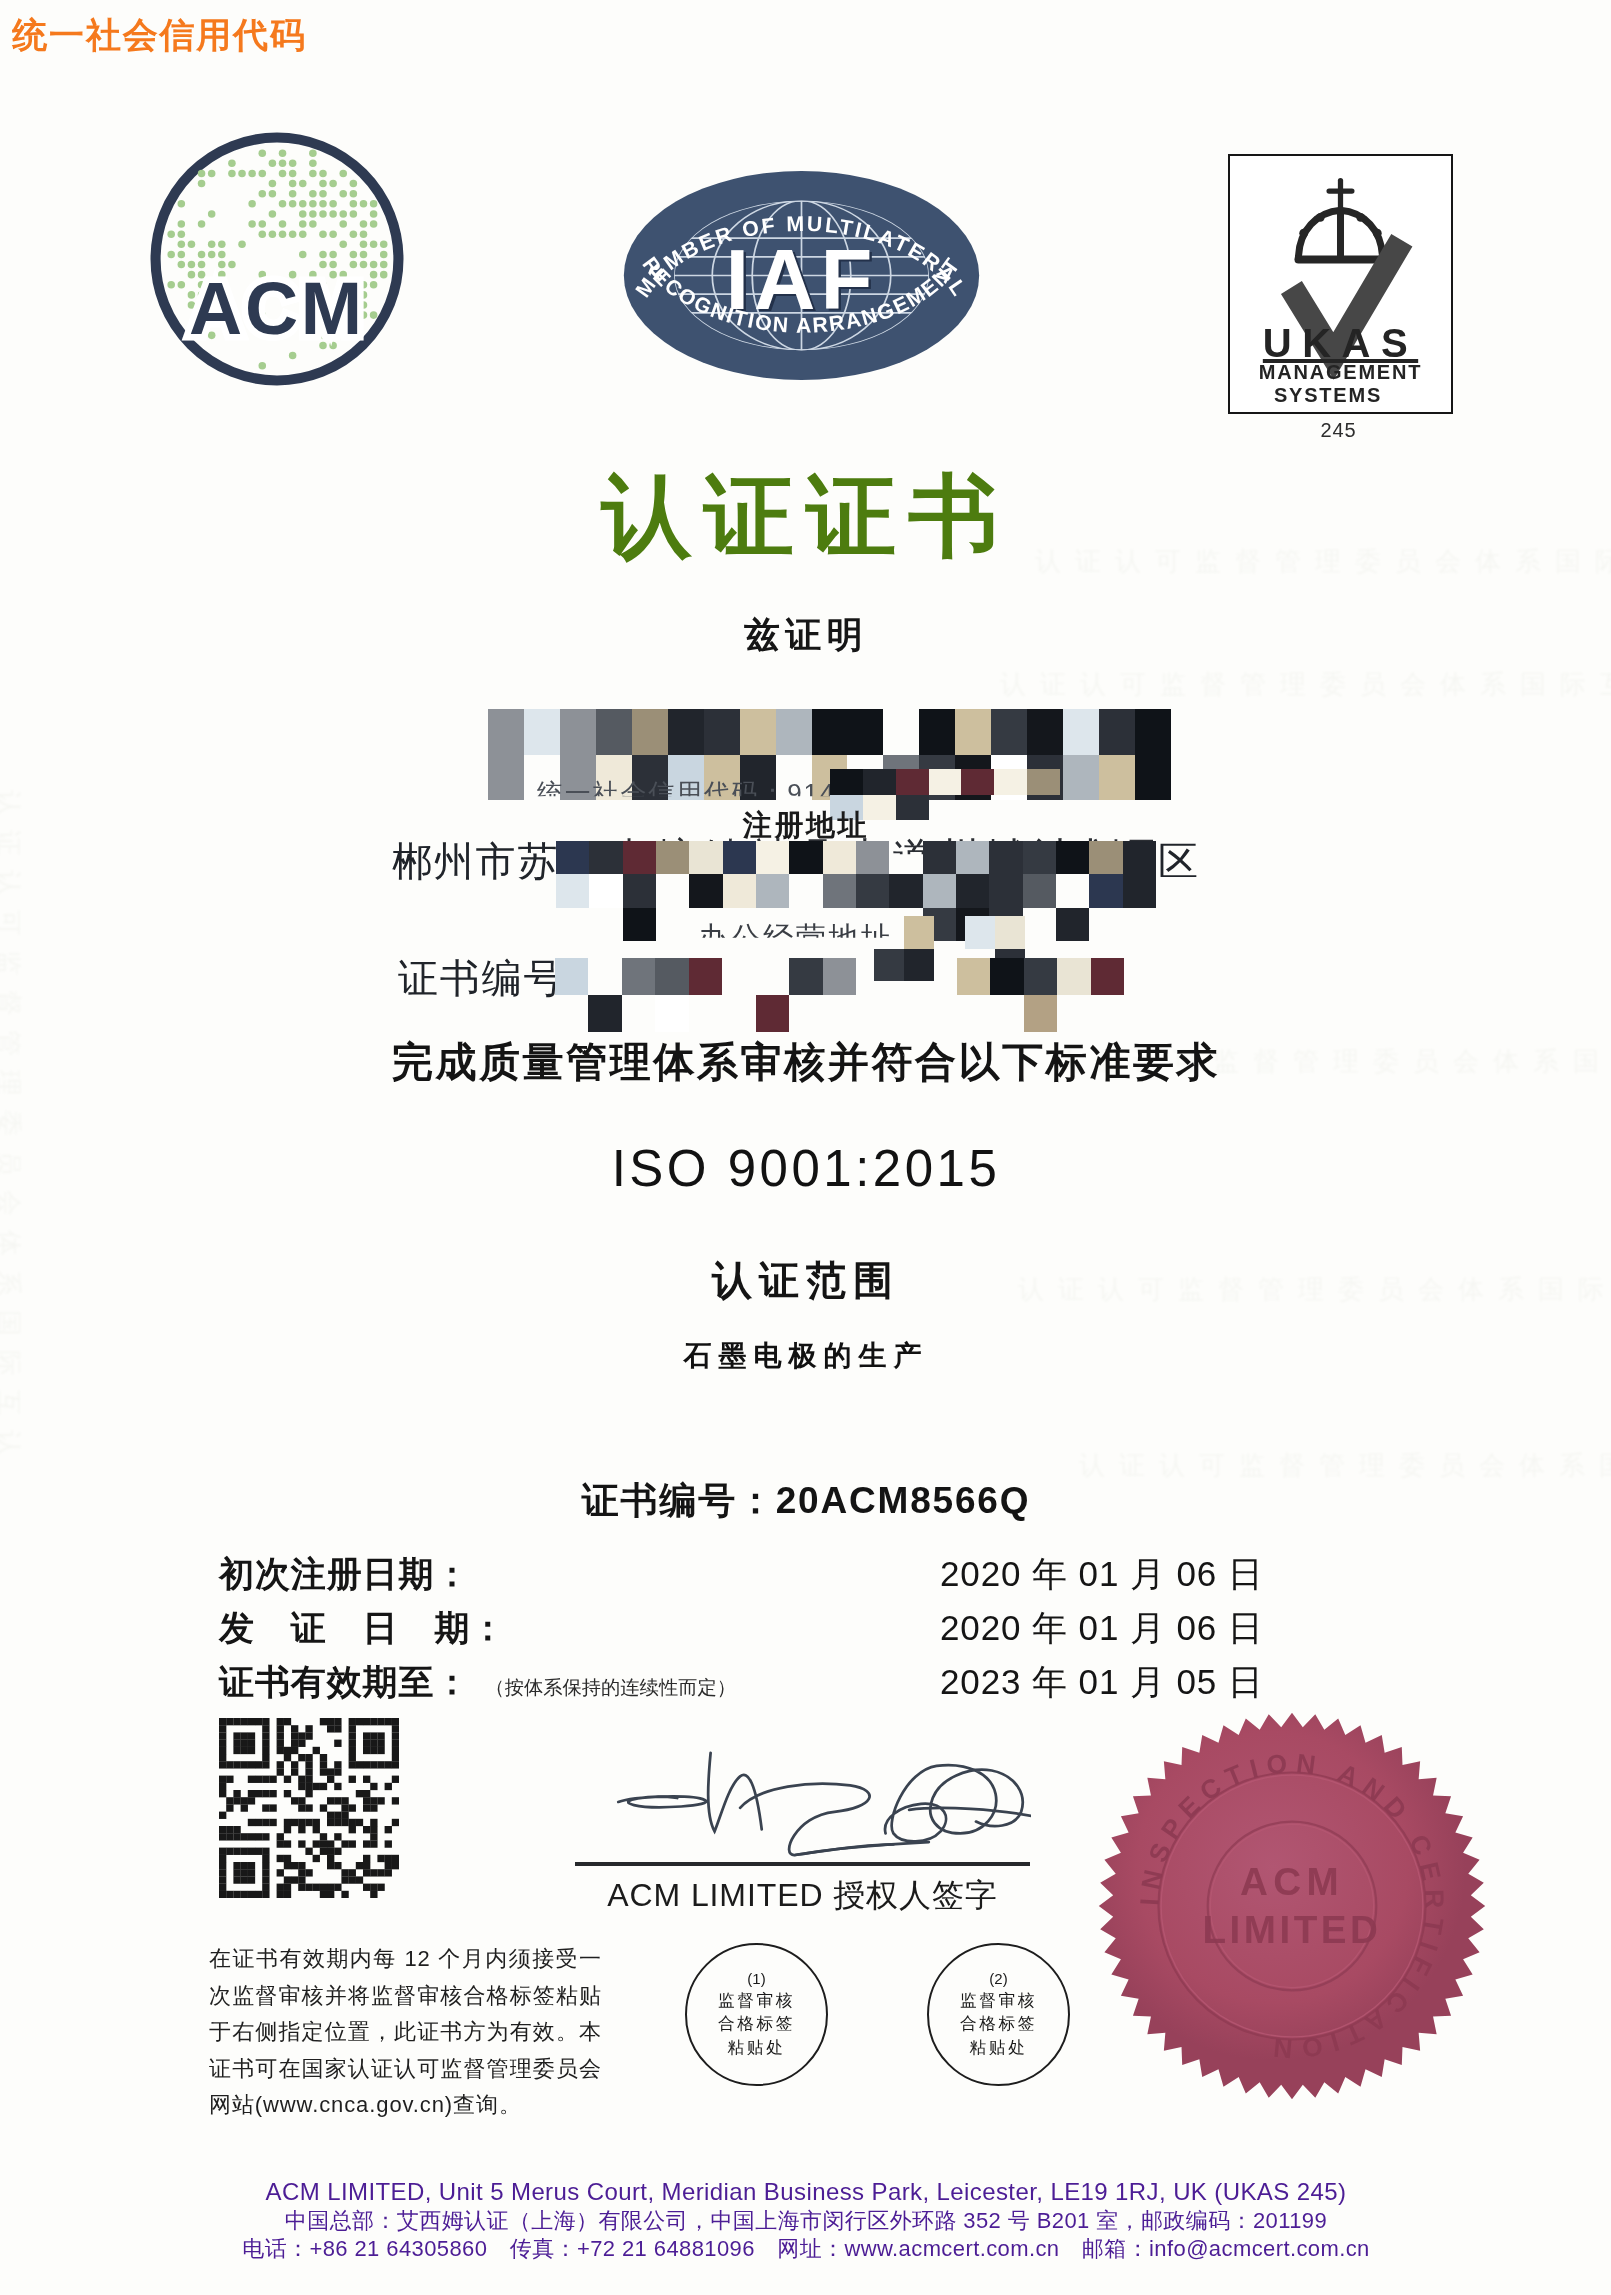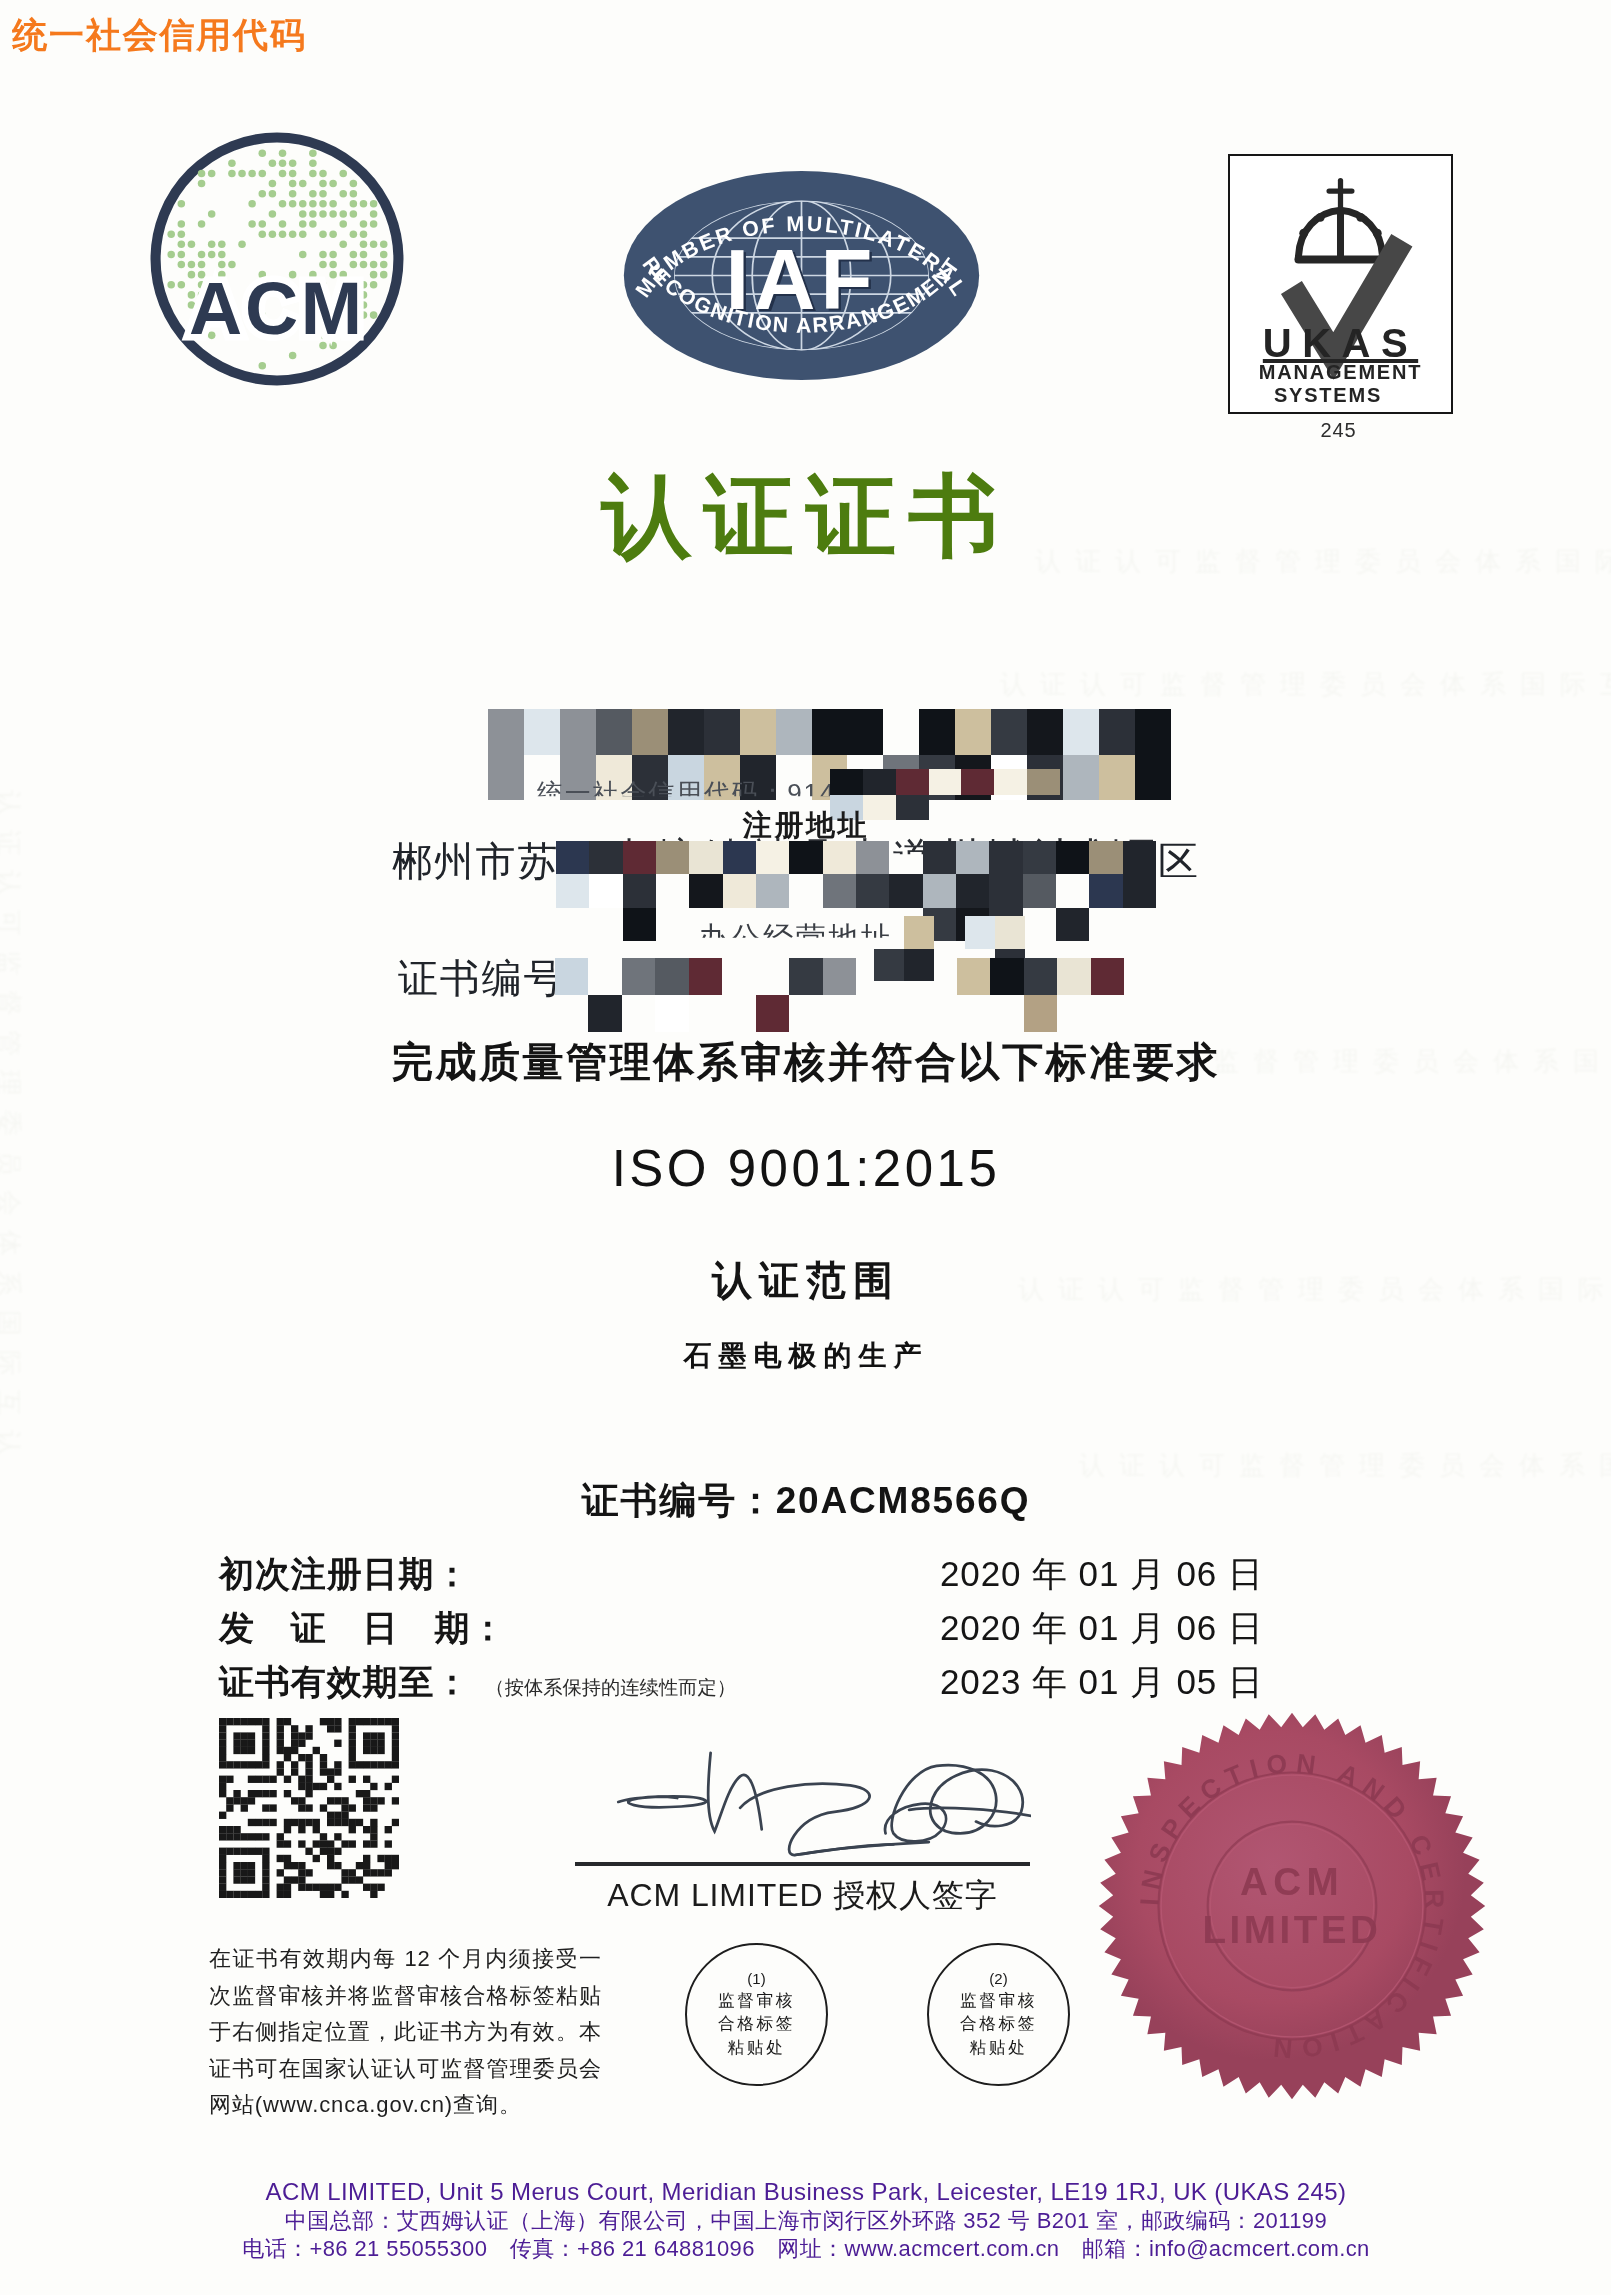--- a/index.html
+++ b/index.html
@@ -262,20 +262,21 @@
       </g>
       <path d="M70,150 L118,228 L196,96" fill="none" stroke="#474747" stroke-width="28"></path>
     </svg>
     <div class="abs u-name" style="left:0;top:165px;width:221px;text-decoration:underline;">UKAS</div>
     <div class="abs u-sub" style="left:0;top:205px;width:221px;">MANAGEMENT</div>
     <div class="abs u-sub" style="left:0;top:228px;width:196px;">SYSTEMS</div>
   </div>
   <div class="abs u-num" style="left:1228px;top:419px;width:221px;">245</div>
 
   <div class="abs ctr title" style="top:456px;">认证证书</div>
+  <div class="abs ctr certify" style="top:611px;">兹证明</div>
 
   <div class="abs mosaic" style="left:488px;top:709px;width:683px;height:91px;grid-template-columns:repeat(19,1fr);grid-template-rows:repeat(2,1fr);">
       <span style="background: rgb(141, 145, 151);"></span>
       <span style="background: rgb(221, 230, 236);"></span>
       <span style="background: rgb(141, 145, 151);"></span>
       <span style="background: rgb(85, 90, 97);"></span>
       <span style="background: rgb(155, 143, 119);"></span>
       <span style="background: rgb(33, 37, 44);"></span>
       <span style="background: rgb(44, 48, 56);"></span>
       <span style="background: rgb(205, 191, 158);"></span>
@@ -813,16 +814,16 @@
     <circle cx="230" cy="230" r="93" fill="none" stroke="#b65873" stroke-width="1.5" opacity="0.7"></circle>
     <text font-size="30" font-weight="700" letter-spacing="9" fill="#8d3a52" opacity="0.9" style="font-family:'Liberation Sans',sans-serif">
       <textPath href="#sealRing" startOffset="0%">INSPECTION AND CERTIFICATION</textPath>
     </text>
     <text x="230" y="218" text-anchor="middle" font-size="44" font-weight="700" letter-spacing="6" fill="#8d3a52" opacity="0.9" style="font-family:'Liberation Sans',sans-serif">ACM</text>
     <text x="230" y="272" text-anchor="middle" font-size="44" font-weight="700" letter-spacing="4" fill="#8d3a52" opacity="0.9" style="font-family:'Liberation Sans',sans-serif">LIMITED</text>
   </svg>
 
   <div class="abs footer-line f1" style="top:2178px;">ACM LIMITED, Unit 5 Merus Court, Meridian Business Park, Leicester, LE19 1RJ, UK (UKAS 245)</div>
   <div class="abs footer-line f2" style="top:2206px;">中国总部：艾西姆认证（上海）有限公司，中国上海市闵行区外环路 352 号 B201 室，邮政编码：201199</div>
-  <div class="abs footer-line f3" style="top:2234px;">电话：+86 21 55055300　传真：+86 21 64881096　网址：www.acmcert.com.cn　邮箱：info@acmcert.com.cn</div>
+  <div class="abs footer-line f3" style="top:2234px;">电话：+86 21 64305860　传真：+72 21 64881096　网址：www.acmcert.com.cn　邮箱：info@acmcert.com.cn</div>
 
 </div>
 
 
 </body></html>

